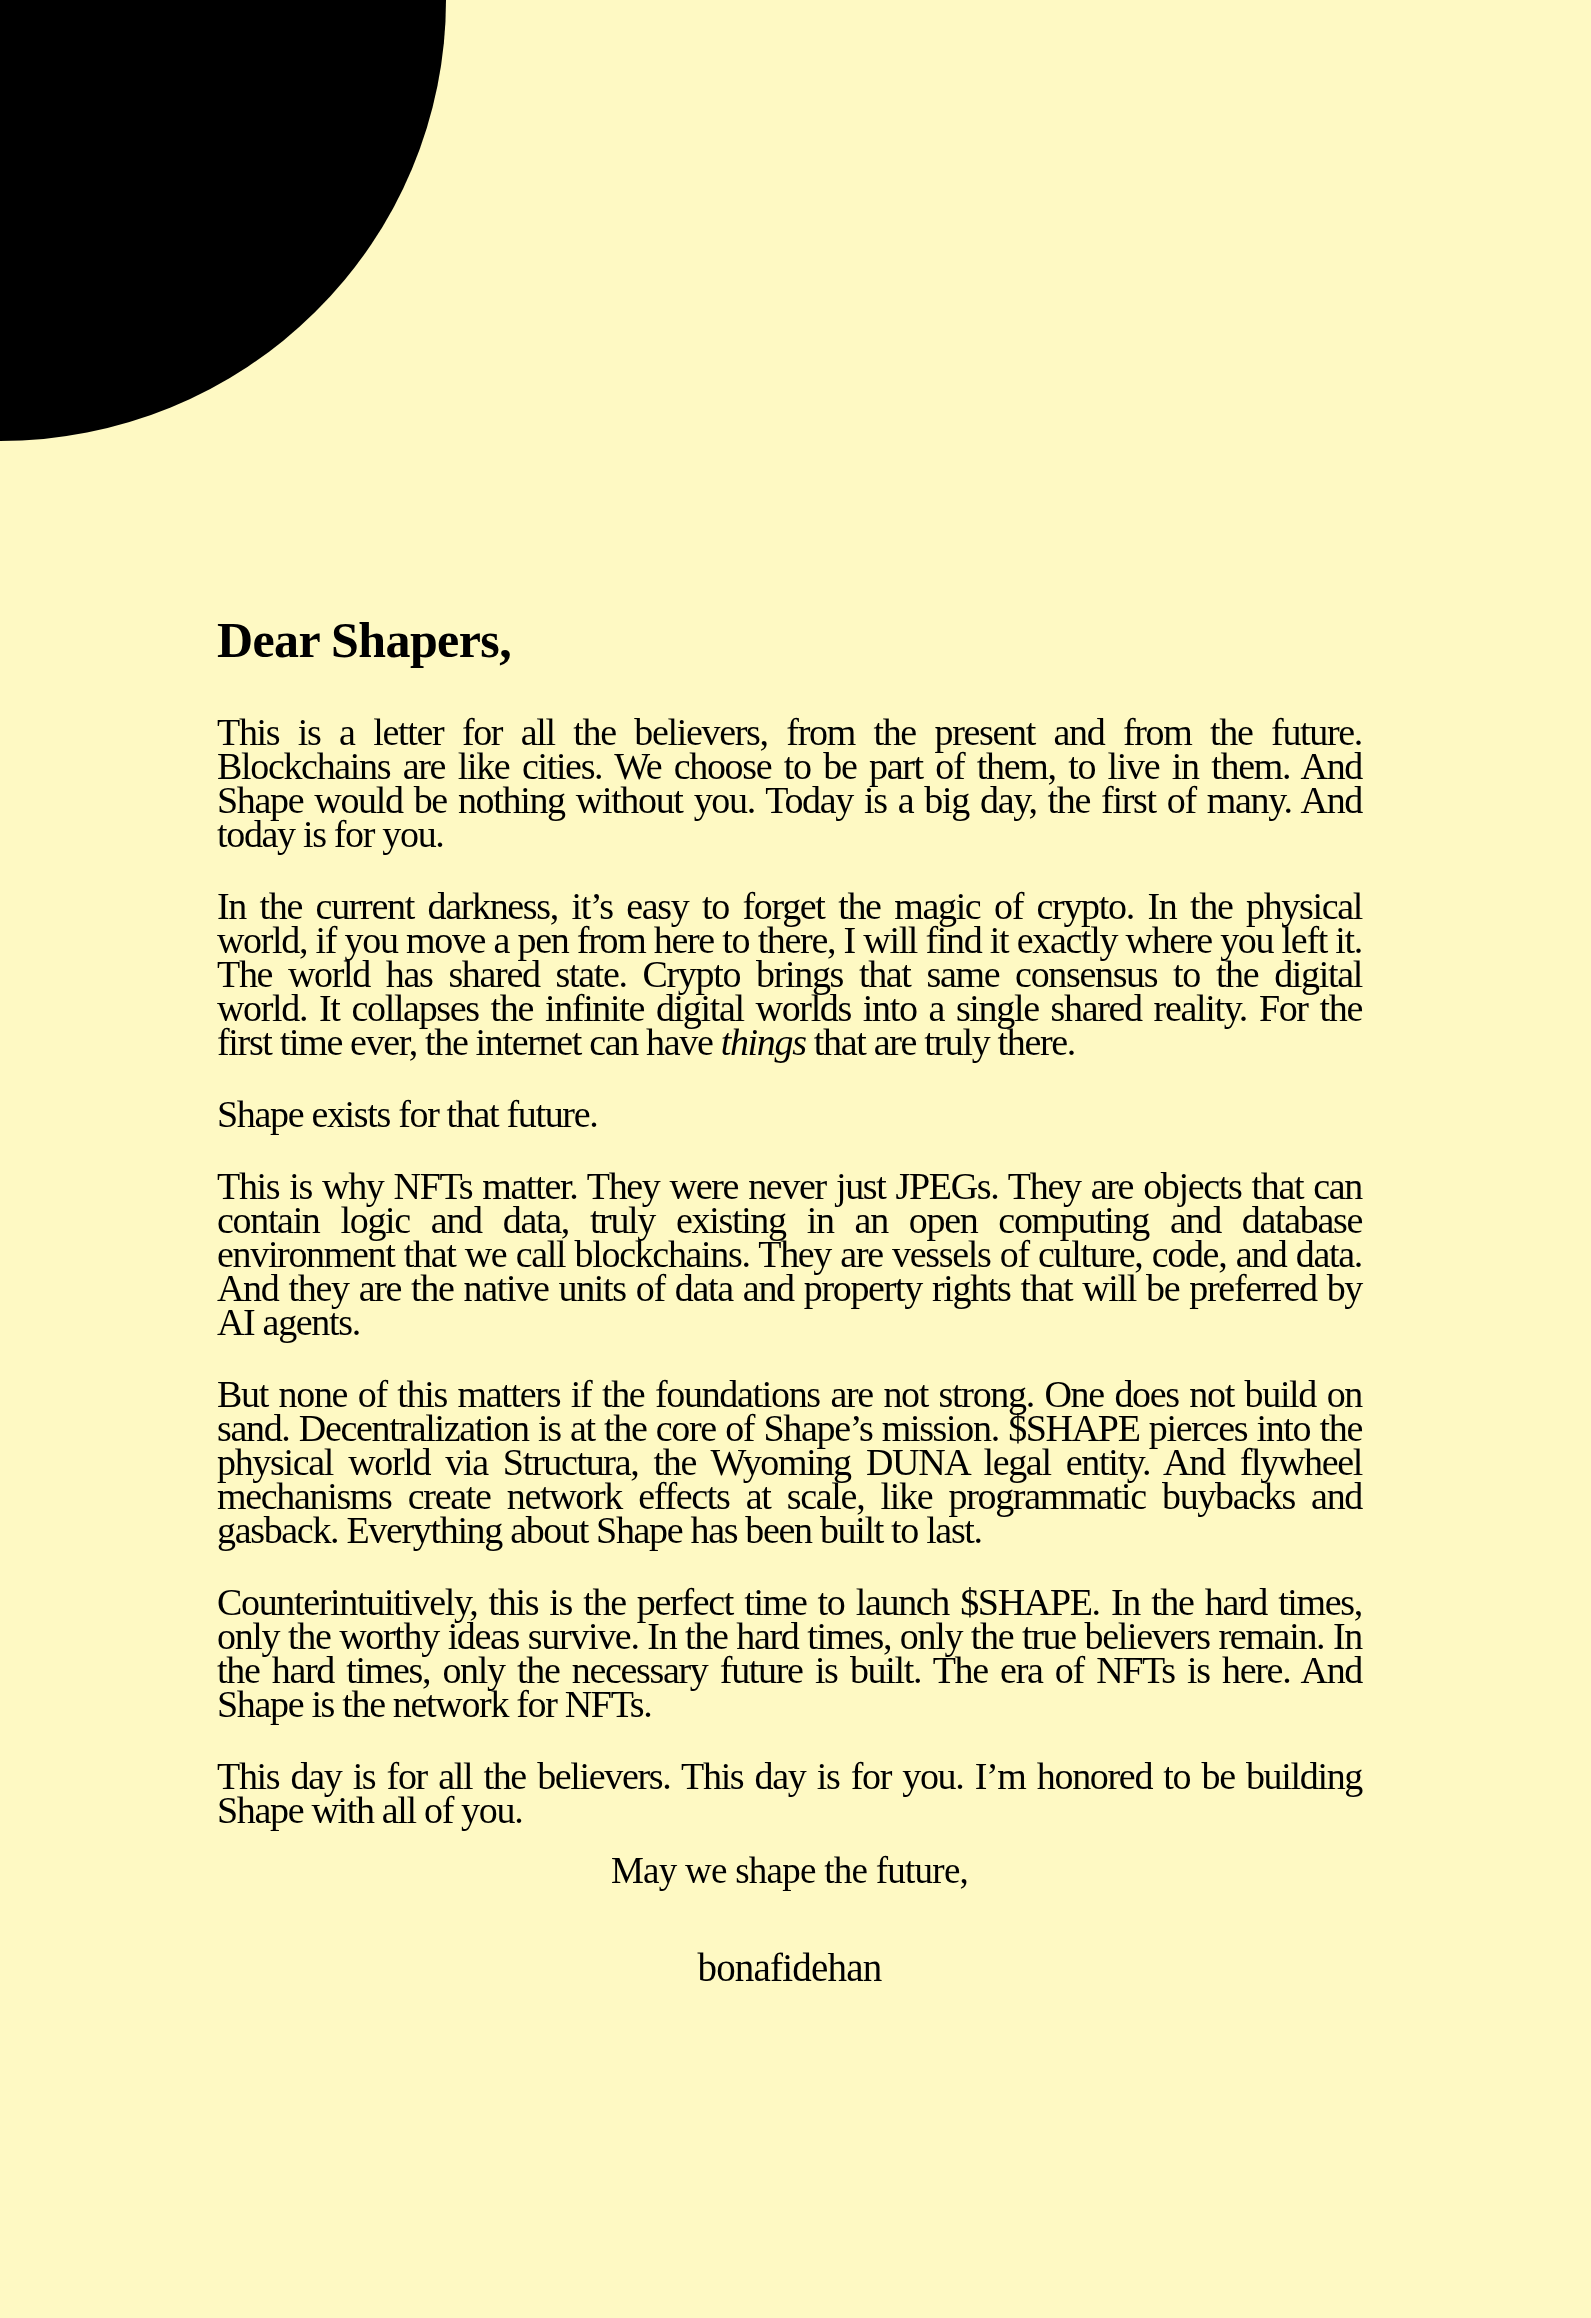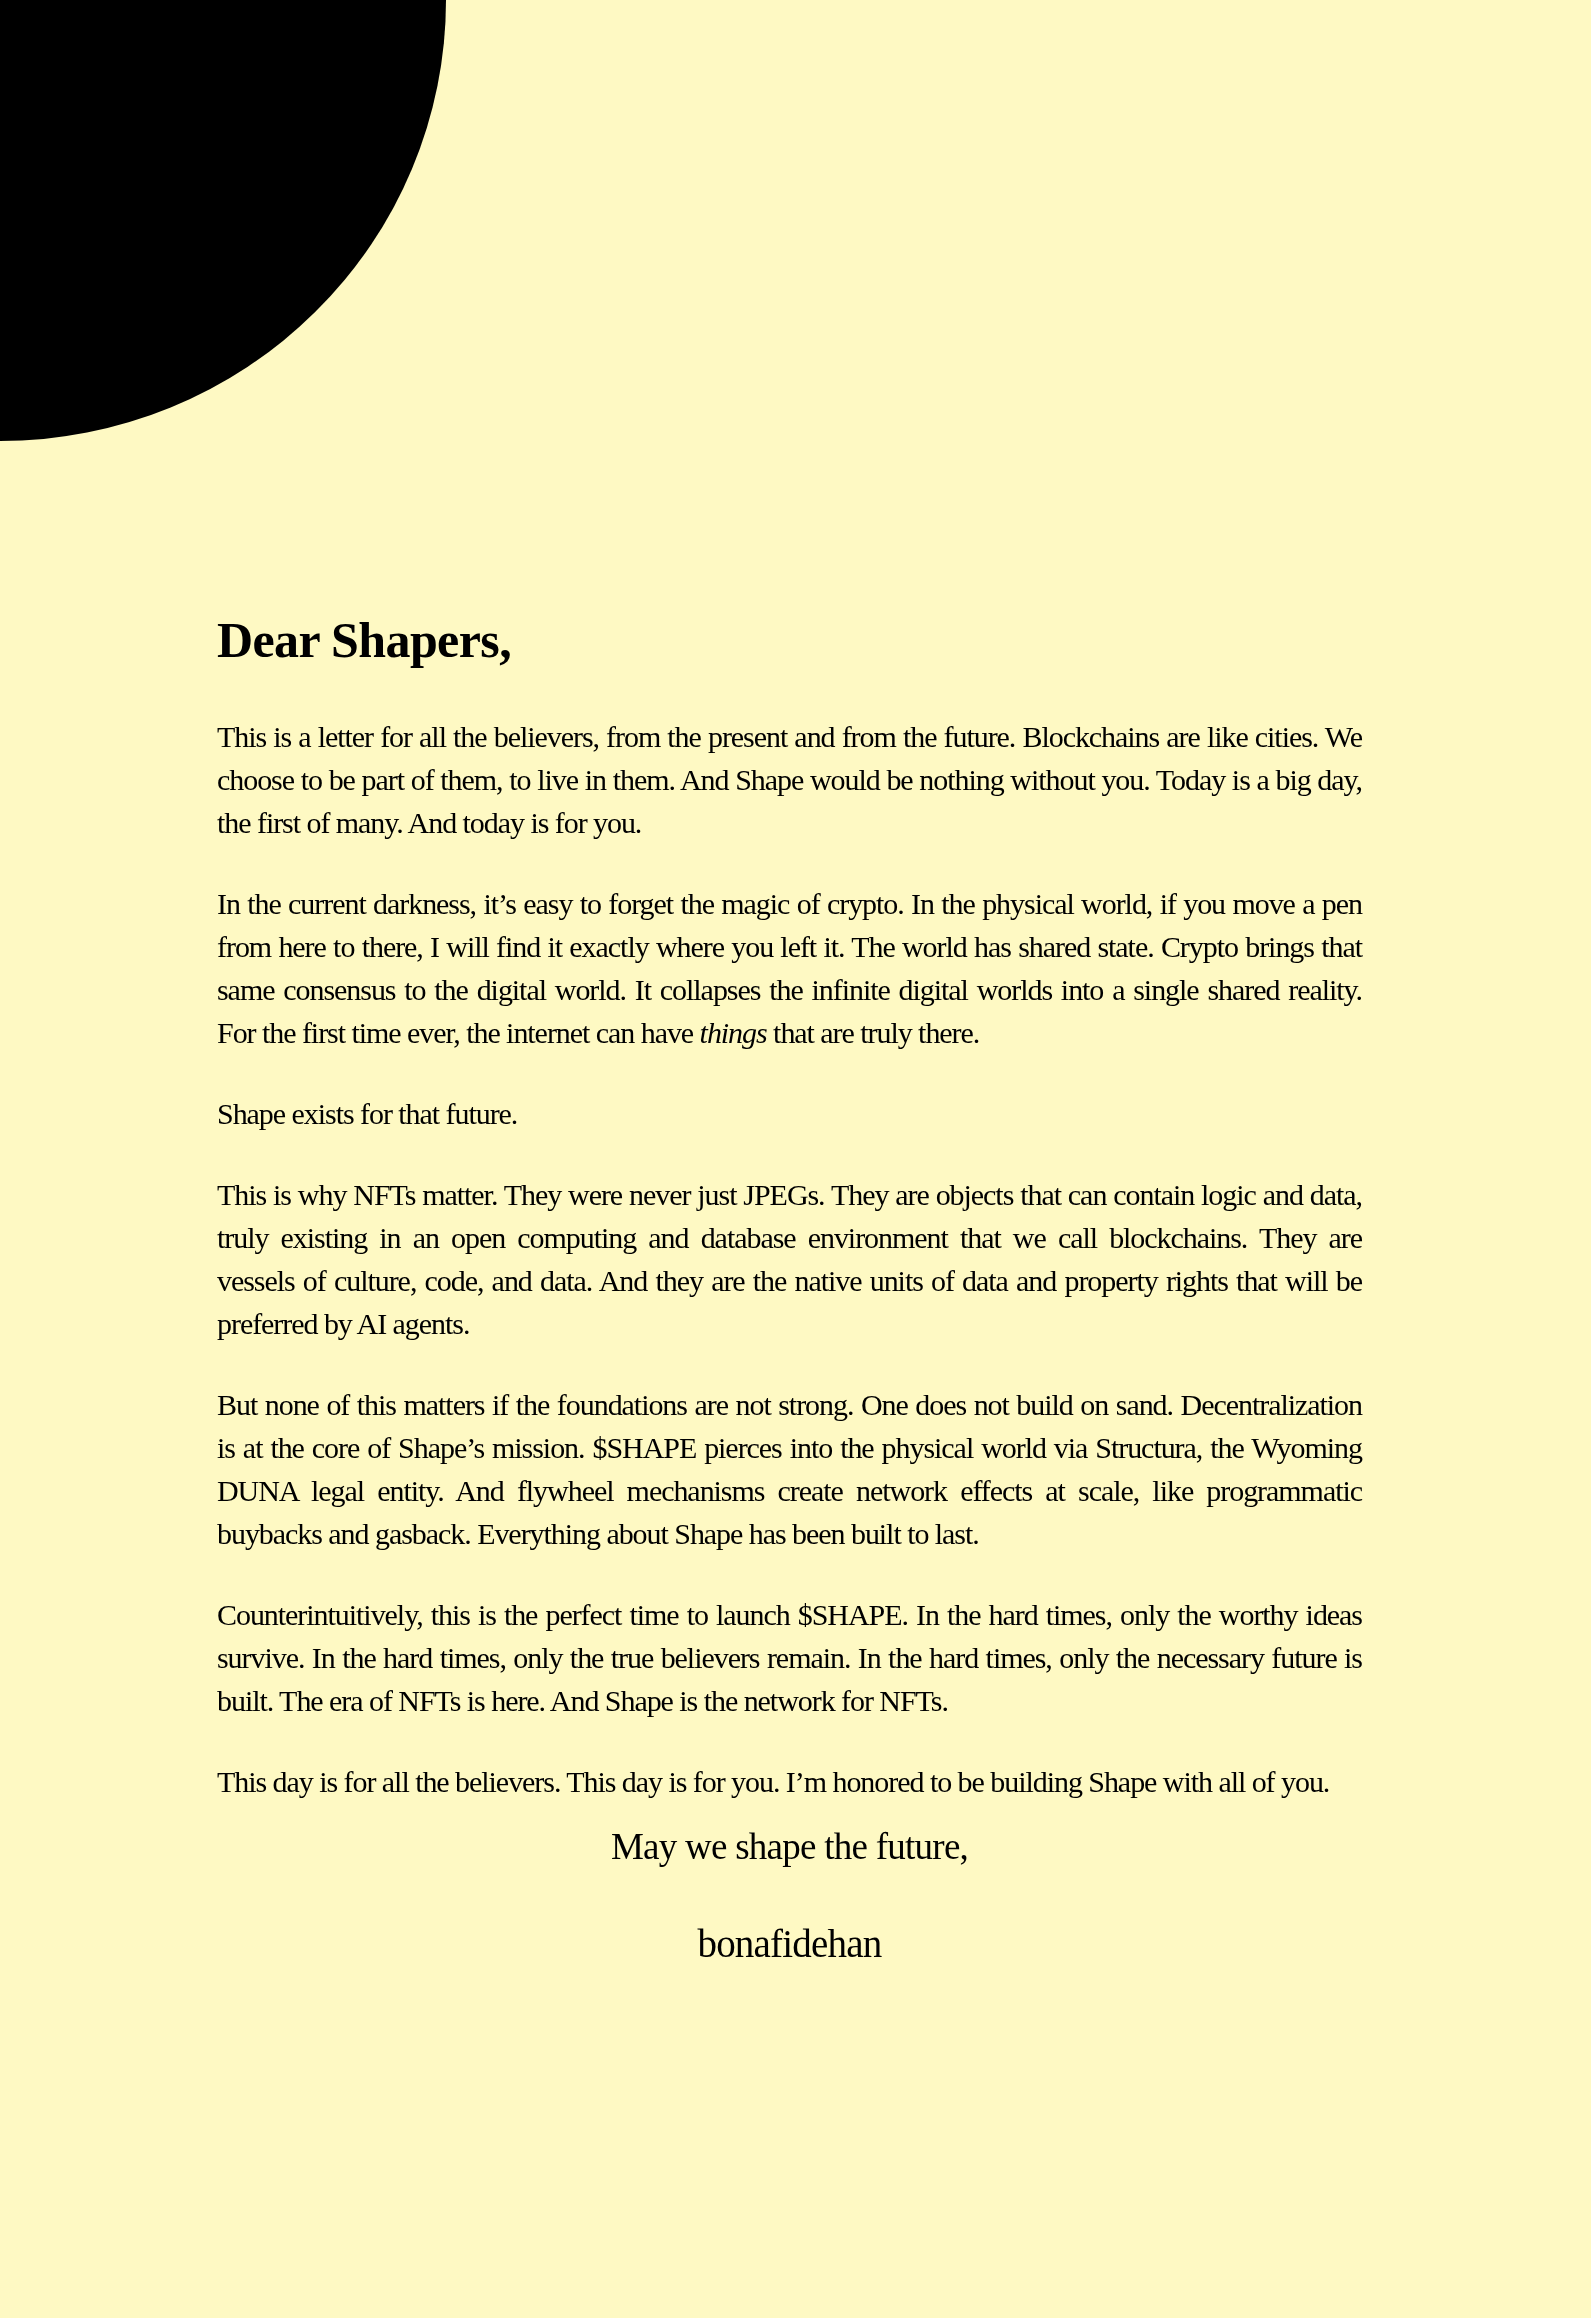--- a/index.html
+++ b/index.html
@@ -36,22 +36,22 @@
   .salutation {
     margin: 0 0 50px 0;
     font-size: 50px;
     line-height: 50px;
     font-weight: 700;
     letter-spacing: -0.012em;
   }
 
   .body-para {
     margin: 0 0 38px 0;
-    font-size: 30px;
-    line-height: 43px;
+    font-size: 38px;
+    line-height: 34px;
     letter-spacing: -0.035em;
     text-align: justify;
     text-justify: inter-word;
   }
   .body-para.last { margin-bottom: 0; }
 
   .body-para em { font-style: italic; }
 
   .closing {
     margin: 18.7px 0 0 0;

